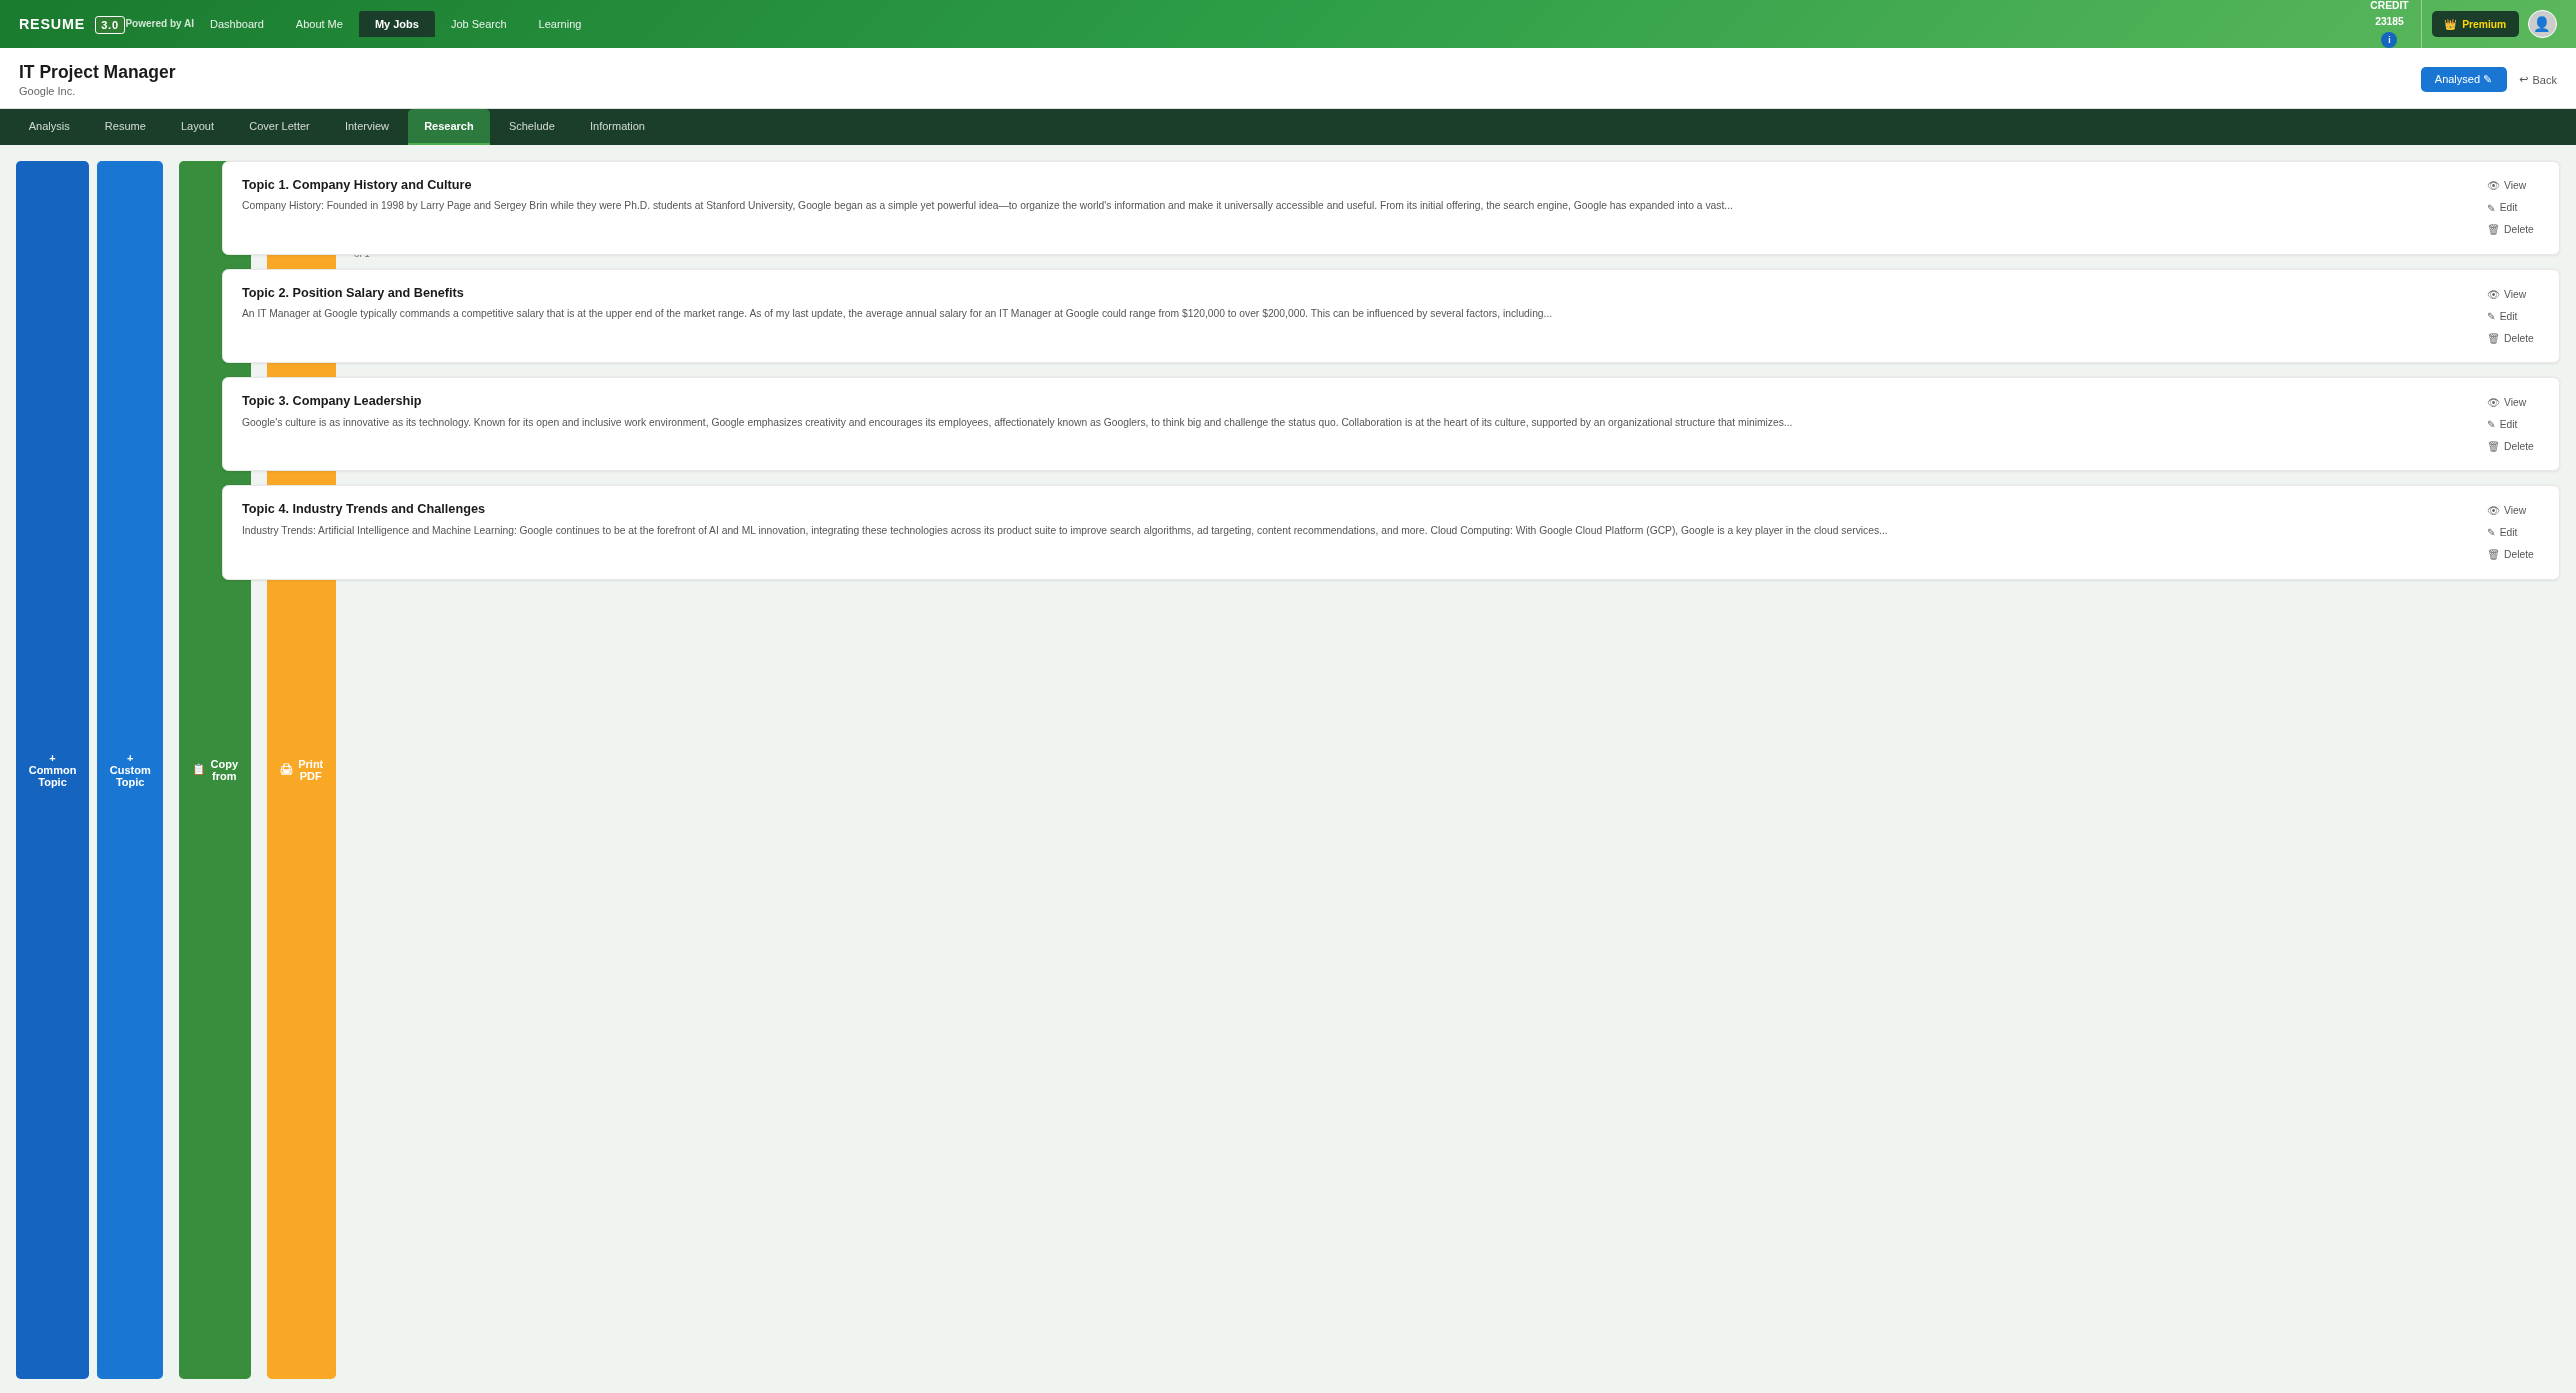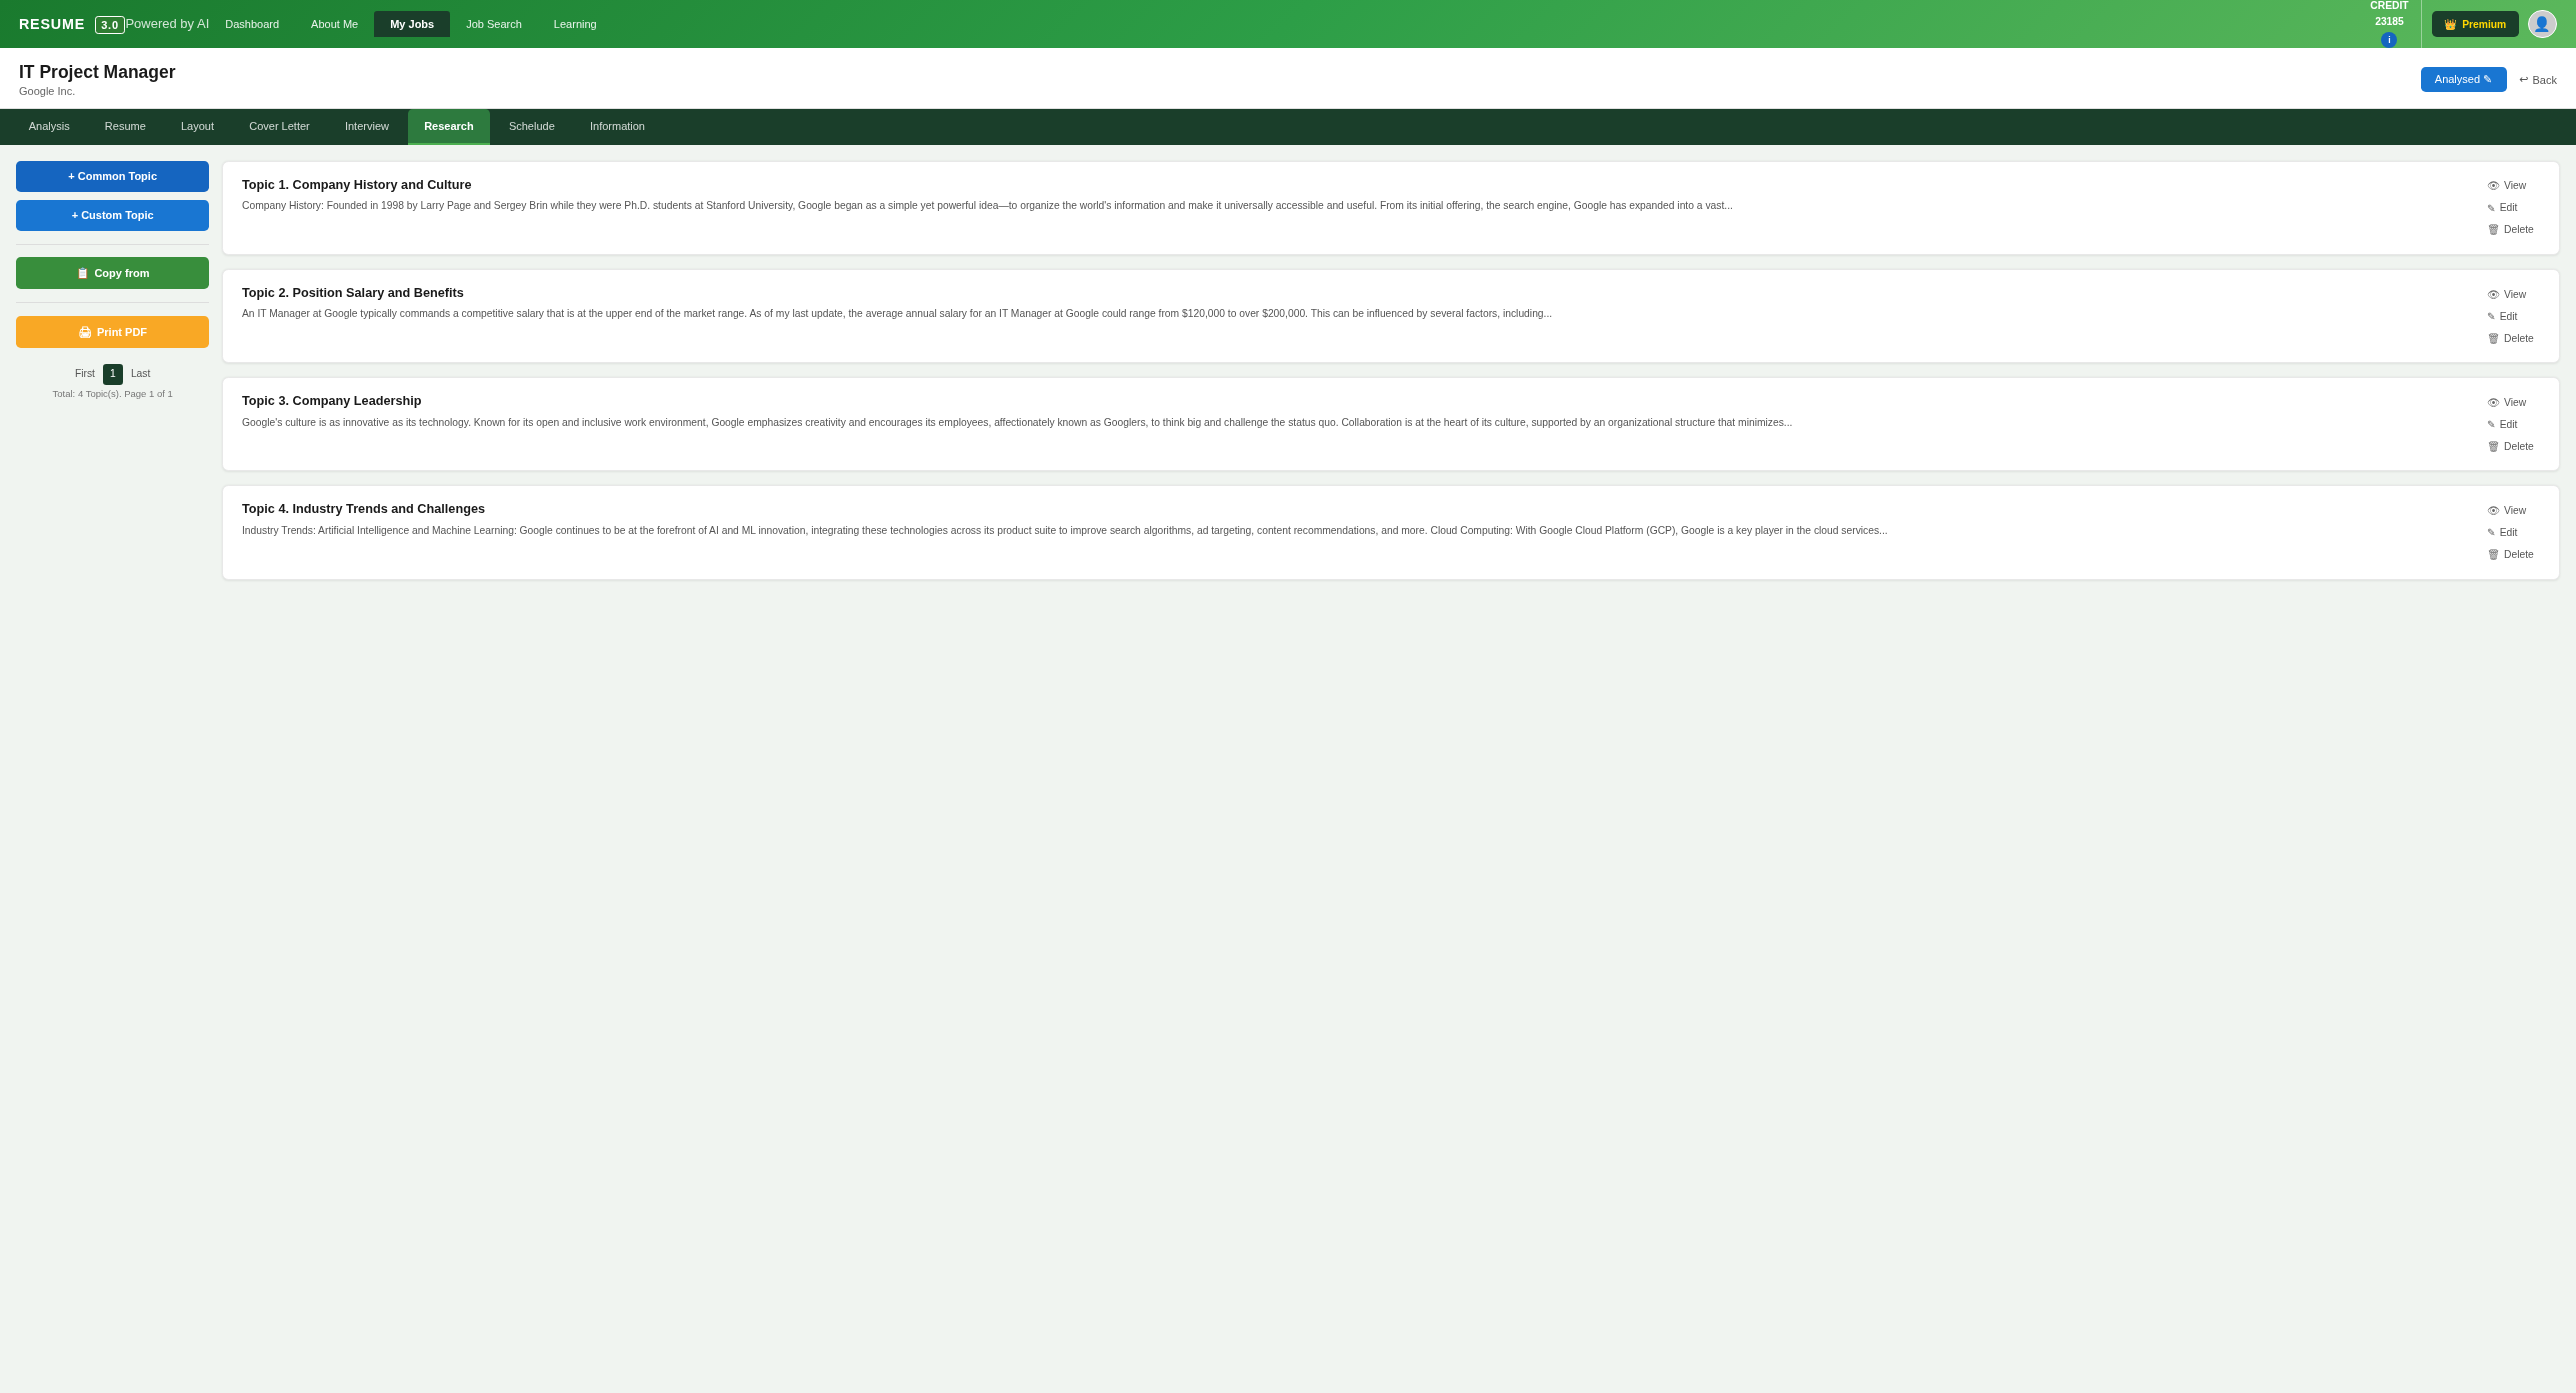--- a/index.html
+++ b/index.html
@@ -29,23 +29,24 @@
       color: white;
       font-size: 11px;
       font-weight: bold;
       padding: 1.6px 5.6px;
       border-radius: 3.2px;
       margin-left: 4.8px;
       border: 0.8px solid white;
     }
     .logo-sub {
       color: rgba(255,255,255,0.8);
-      font-size: 13px;
+      font-size: 10px;
       display: block;
       margin-top: -1.6px;
+      font-weight: bold;
     }
     .nav {
       display: flex;
       align-items: center;
       flex: 1;
       gap: 0;
     }
     .nav-item {
       color: rgba(255,255,255,0.9);
       font-size: 11px;
@@ -192,21 +193,20 @@
       padding: 16px;
       background: #f0f4f0;
       min-height: calc(100vh - 143px);
     }
 
     
     .sidebar {
       width: 206px;
       min-width: 206px;
       display: flex;
-      flex-direction: column;
       gap: 8px;
       padding-right: 12.7px;
     }
     .btn-common-topic {
       background: #1565c0;
       color: white;
       border: none;
       padding: 9.5px 12.7px;
       border-radius: 4.8px;
       font-size: 11px;

